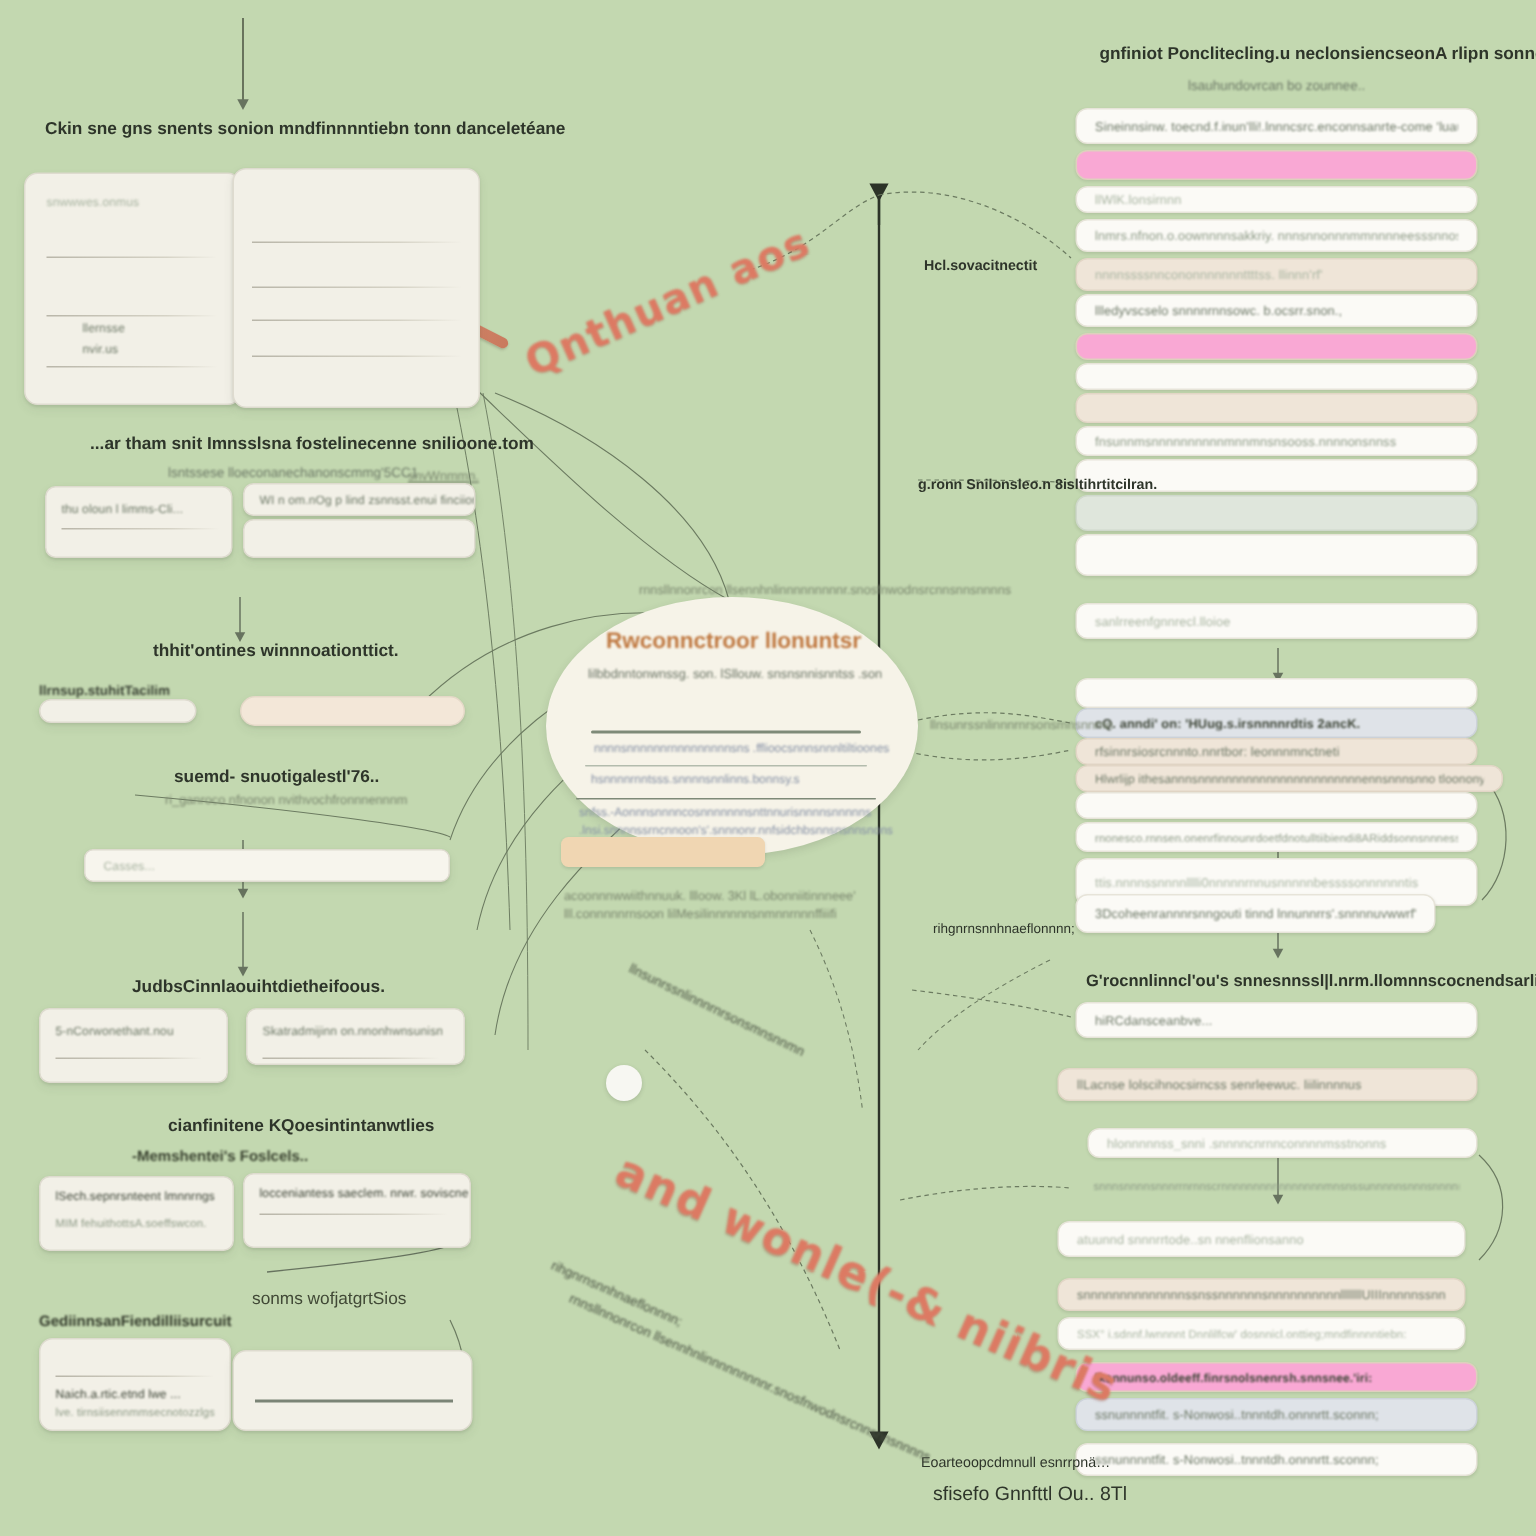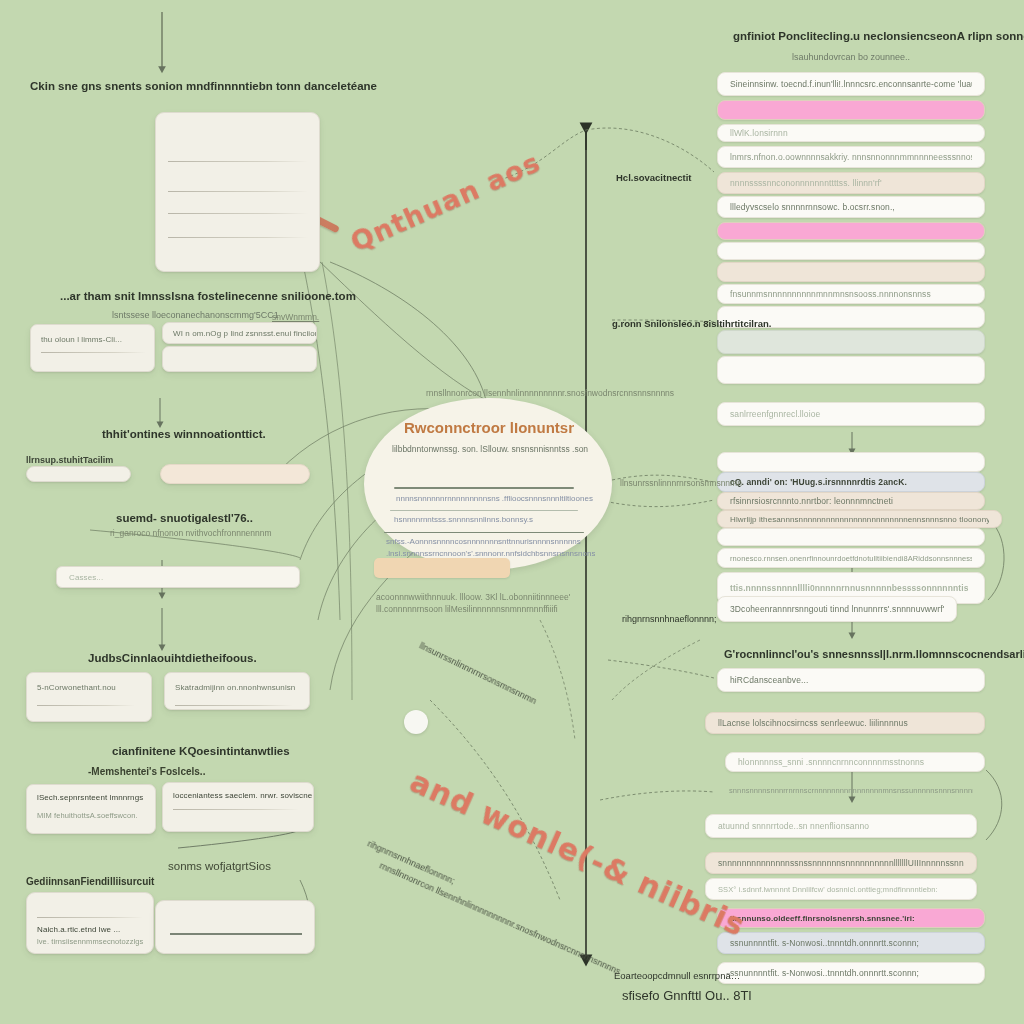--- a/index.html
+++ b/index.html
@@ -241,20 +241,28 @@
     <path d="M540,620 C560,660 570,700 575,740" stroke="#6b7a60" stroke-width="0.7" fill="none" stroke-dasharray="3 2.5"></path>
     <path d="M700,640 C660,660 630,680 612,700" stroke="#6b7a60" stroke-width="0.7" fill="none" stroke-dasharray="3 2.5"></path>
   </svg>
 
   <div id="pencil"></div>
 
   <div id="node-dot"></div>
 
   <div class="sec-h" style="left:30px; top:80px;">Ckin sne gns snents sonion mndfinnnntiebn tonn danceletéane</div>
 
+  <div class="card" style="left:16px; top:115px; width:145px; height:155px;">
+    <div class="tline ptxt faint" style="left:14px; top:14px; font-size:8px;">snwwwes.onmus</div>
+    <div class="line" style="left:14px; top:55px; width:114px;"></div>
+    <div class="line" style="left:14px; top:94px; width:114px;"></div>
+    <div class="tline ptxt mid" style="left:38px; top:98px; font-size:8px;">llernsse</div>
+    <div class="tline ptxt mid" style="left:38px; top:112px; font-size:8px;">nvir.us</div>
+    <div class="line" style="left:14px; top:128px; width:114px;"></div>
+  </div>
 
   <div class="card" style="left:155px; top:112px; width:165px; height:160px;">
     <div class="line" style="left:12px; top:48px; width:140px;"></div>
     <div class="line" style="left:12px; top:78px; width:140px;"></div>
     <div class="line" style="left:12px; top:100px; width:140px;"></div>
     <div class="line" style="left:12px; top:124px; width:140px;"></div>
   </div>
 
   <div class="sec-h" style="left:60px; top:290px;">...ar tham snit Imnsslsna fostelinecenne snilioone.tom</div>
   <div class="sec-sub" style="left:112px; top:310px;">lsntssese lloeconanechanonscmmg'5CC1</div>
@@ -372,21 +380,21 @@
     </div>
   <div class="row tan2" style="top:510px; height:18px; width:285px;">
       <span class="rt ptxt mid" style="font-size:8px;">Hlwrlijp ithesannnsnnnnnnnnnnnnnnnnnnnnnnnnennsnnnsnno  tloonony.nnunrnn;  ntibnon'.sccteon</span>
     </div>
   <div class="row white" style="top:528px; height:18px;">
       <span class="rt ptxt mid"></span>
     </div>
   <div class="row white" style="top:548px; height:20px;">
       <span class="rt ptxt dim" style="font-size:7.5px;">rnonesco.rnnsen.onenrfinnounrdoetfdnotulltiibiendi8ARiddsonnsnnnessp.ionnsst. .S9innninnsnnsrstssnt</span>
     </div>
-  <div class="row white" style="top:572px; height:32px;font-weight:bold;">
+  <div class="row white" style="top:572px; height:32px;">
       <span class="rt ptxt faint">ttis.nnnnssnnnnlllli0nnnnnrnnusnnnnnbessssonnnnnntis</span>
     </div>
   <div class="row white" style="top:596px; height:26px; width:240px;">
       <span class="rt ptxt mid">3Dcoheenrannnrsnngouti tinnd lnnunnrrs'.snnnnuvwwrf'pnlLar' F.rnaffinnuurnnnuus</span>
     </div>
 
   <div class="sec-h" style="left:724px; top:648px; font-size:11px;">G'rocnnlinncl'ou's  snnesnnssl|l.nrm.llomnnscocnendsarlilsoisronnonttinnrn  ocnlnnnsnllso</div>
 
   <div class="row white" style="top:668px; height:24px;">
       <span class="rt ptxt mid">hiRCdansceanbve...</span>

